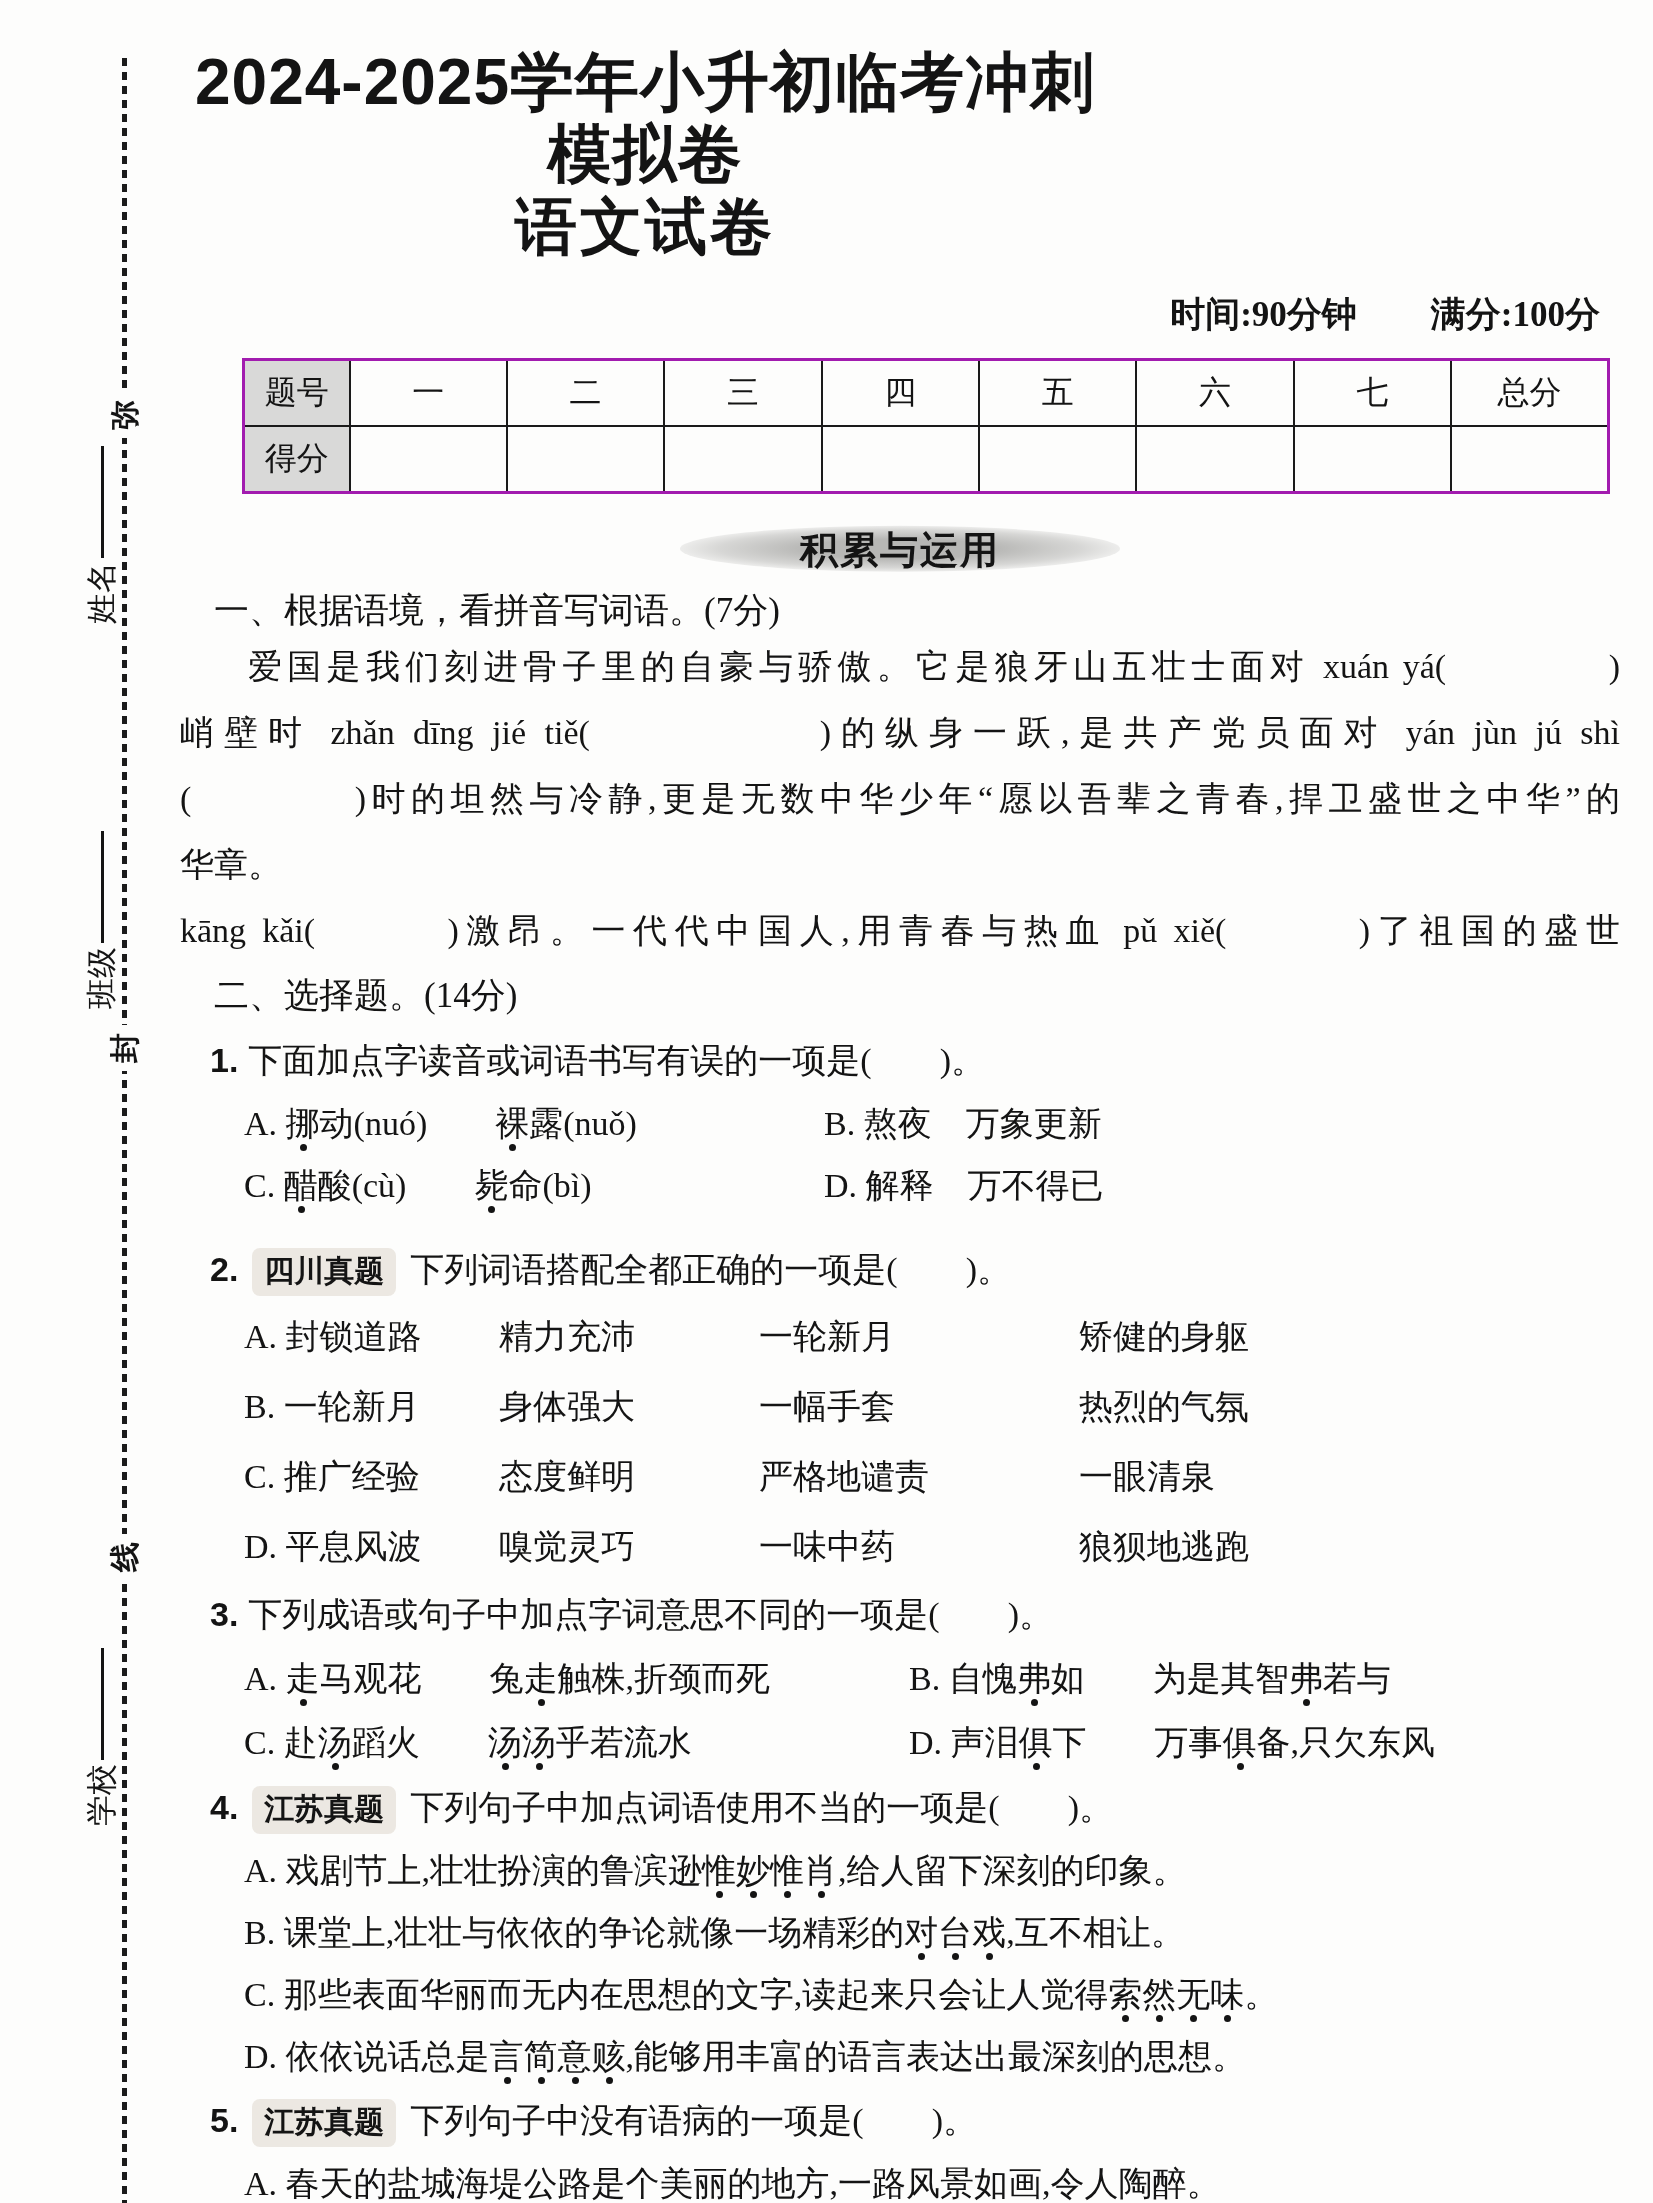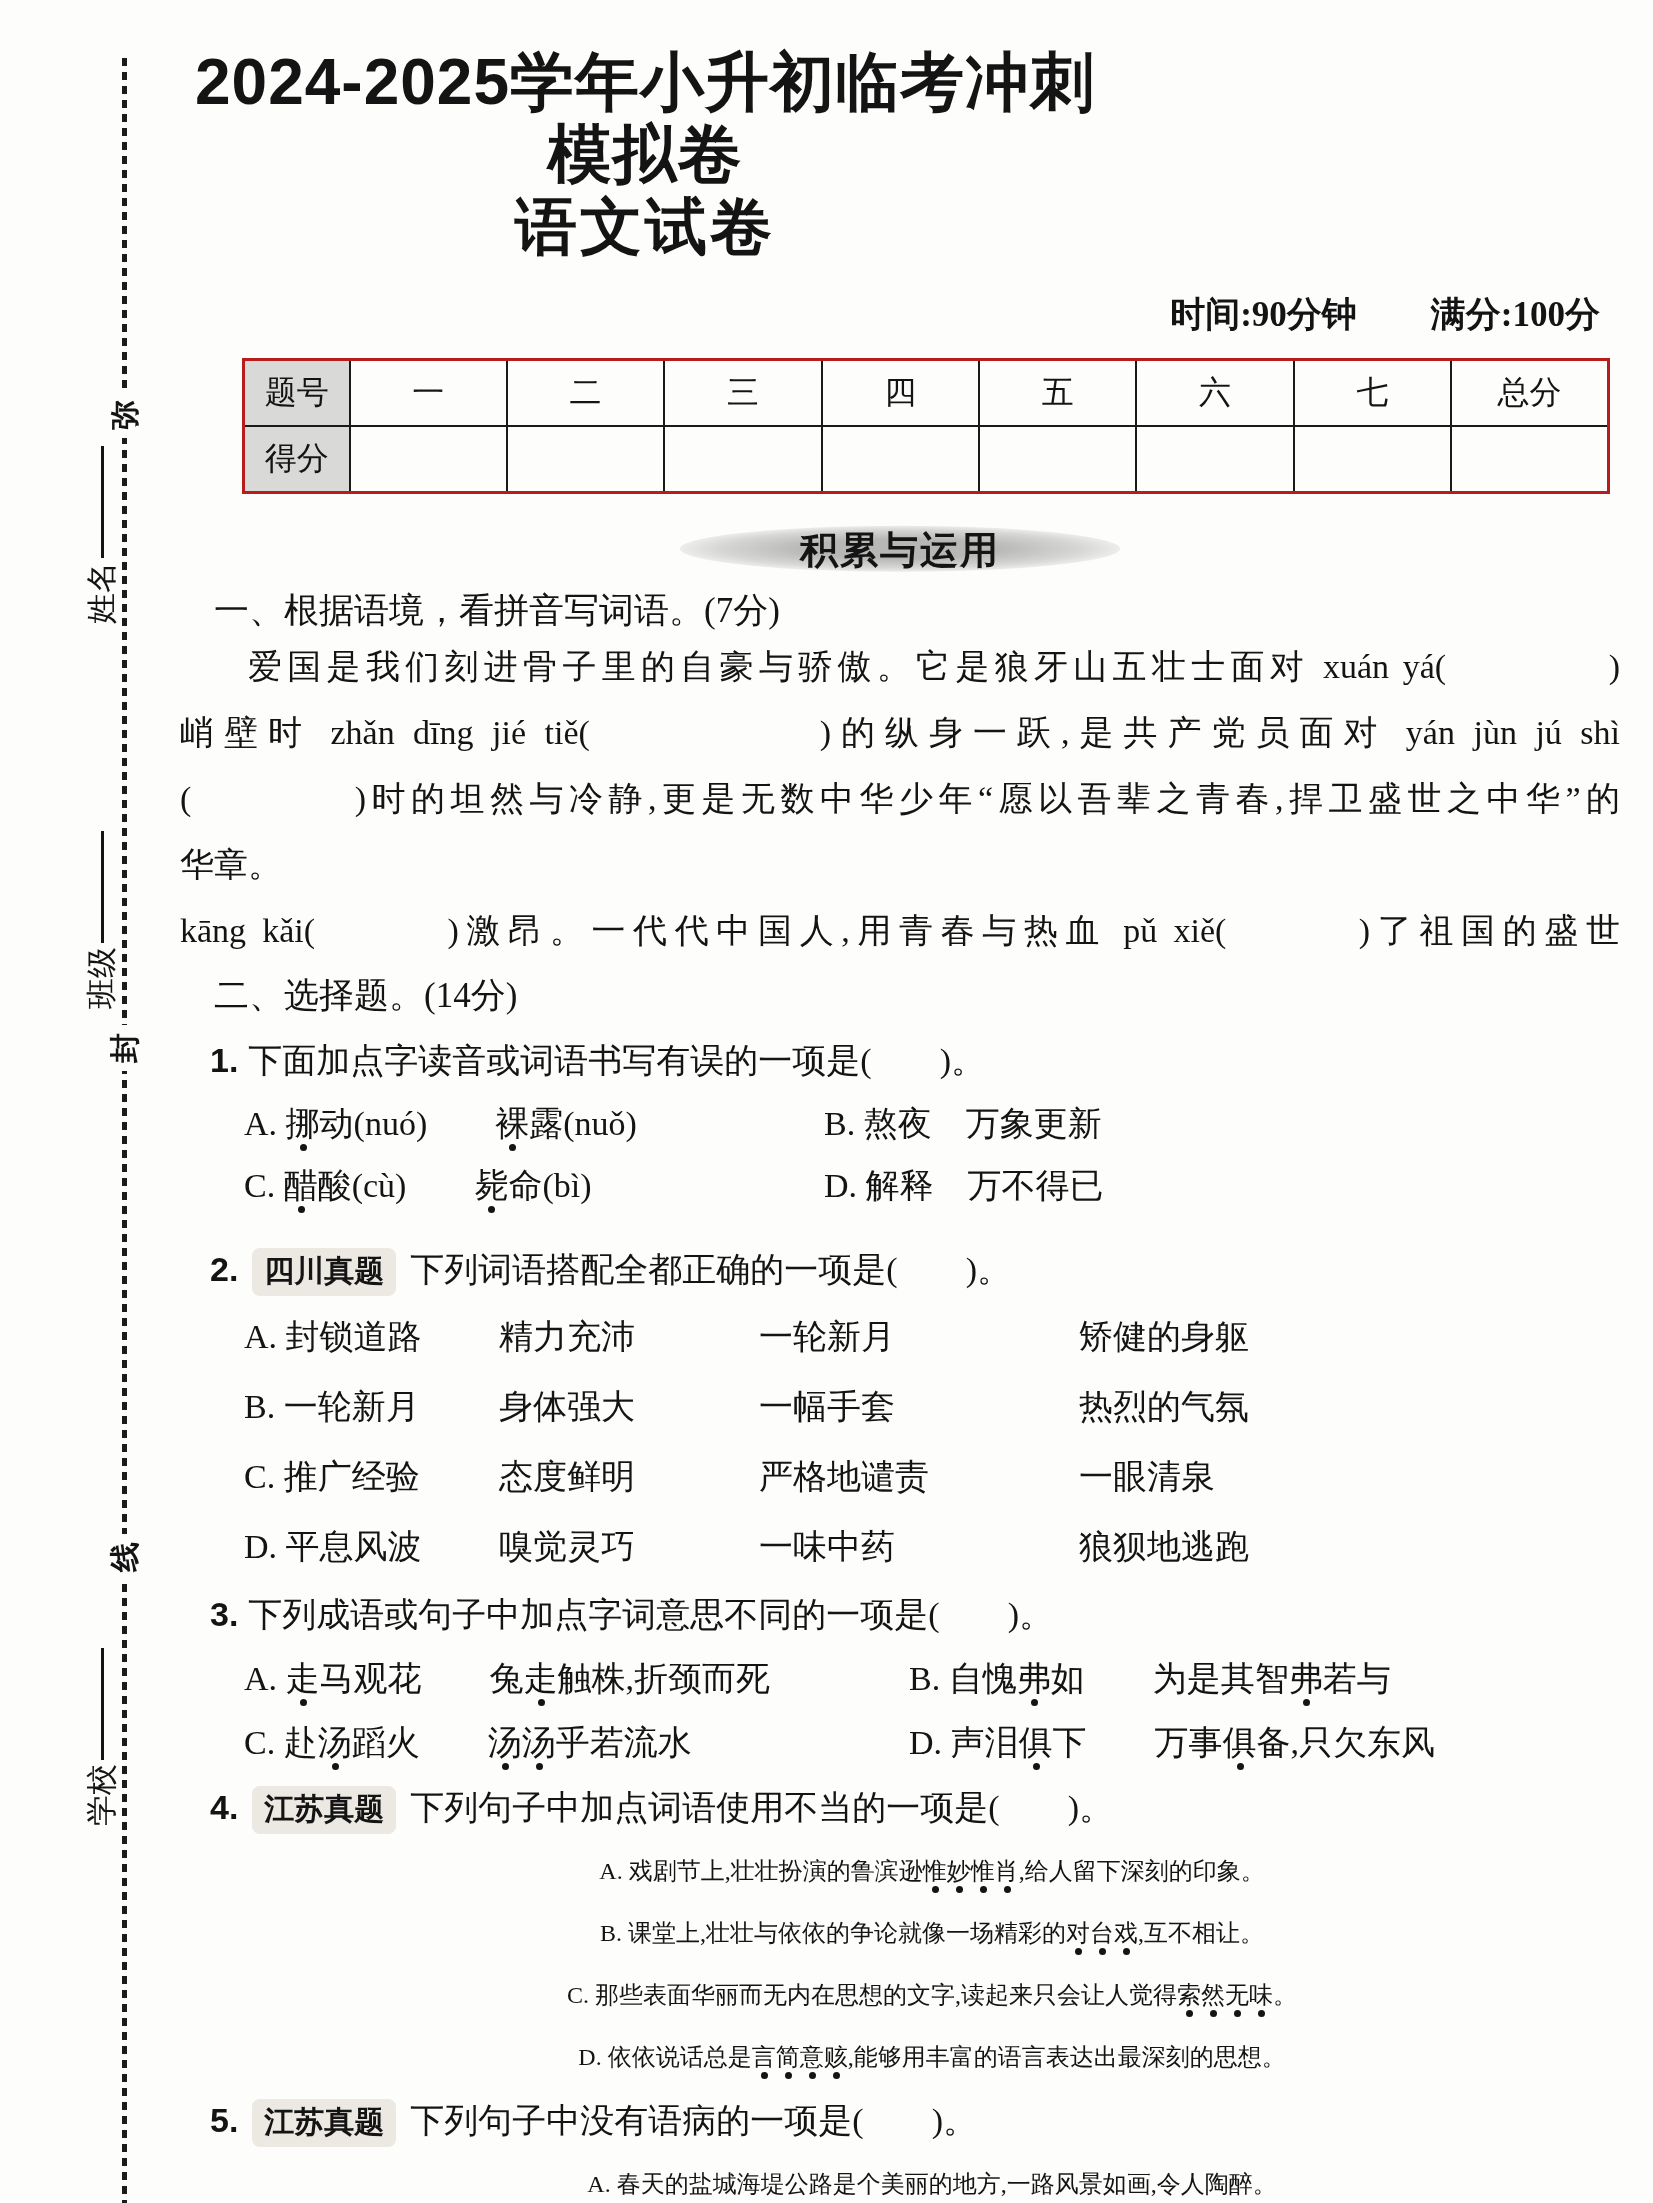--- a/index.html
+++ b/index.html
@@ -42,21 +42,21 @@
     font-weight:900;font-size:62px;line-height:74px;letter-spacing:3px;
   }
   .meta{
     width:1420px;text-align:right;font-size:35px;font-weight:bold;
     margin-top:30px;line-height:42px;
   }
   .meta .sep{display:inline-block;width:74px;}
   
   table.score{
     margin:22px 0 0 62px;border-collapse:collapse;table-layout:fixed;
-    width:1368px;border:3px solid #b91c1c;
+    width:1368px;border:3px solid #a21caf;
   }
   table.score td{
     border:2px solid #1a1a1a;height:62px;text-align:center;
     font-size:32px;overflow:hidden;
   }
   table.score td.lab{background:#d9d9d8;}
   
   .banner{position:relative;margin-top:22px;height:60px;display:flex;align-items:flex-end;justify-content:center;}
   .banner .blob{
     position:absolute;left:50%;top:50%;transform:translate(-50%,-44%);
@@ -79,21 +79,21 @@
   .stem{padding-left:30px;font-size:34px;line-height:64px;}
   .stem .qnum{font-family:"Liberation Sans","DejaVu Sans",sans-serif;font-weight:bold;margin-right:10px;}
   .tag{
     display:inline-block;background:#ece8e2;border-radius:8px;
     padding:1px 12px 3px;margin:0 14px 0 4px;font-weight:bold;font-size:30px;line-height:44px;
   }
   .two-col{display:grid;grid-template-columns:580px 1fr;padding-left:64px;font-size:34px;line-height:62px;}
   .two-col.wide{grid-template-columns:665px 1fr;line-height:64px;}
   .four-col{display:grid;grid-template-columns:255px 260px 320px 1fr;padding-left:64px;font-size:34px;line-height:70px;}
   .q2block{margin-top:20px;}
-  .opt-line{padding-left:64px;font-size:24px;line-height:62px;white-space:nowrap;text-align:center;}
+  .opt-line{padding-left:64px;font-size:34px;line-height:62px;white-space:nowrap;}
   
   .emdot{position:relative;}
   .emdot::after{
     content:"";position:absolute;left:50%;bottom:-9px;width:7px;height:7px;
     margin-left:-3px;border-radius:50%;background:#141414;
   }
 </style>
 </head>
 <body>
 

